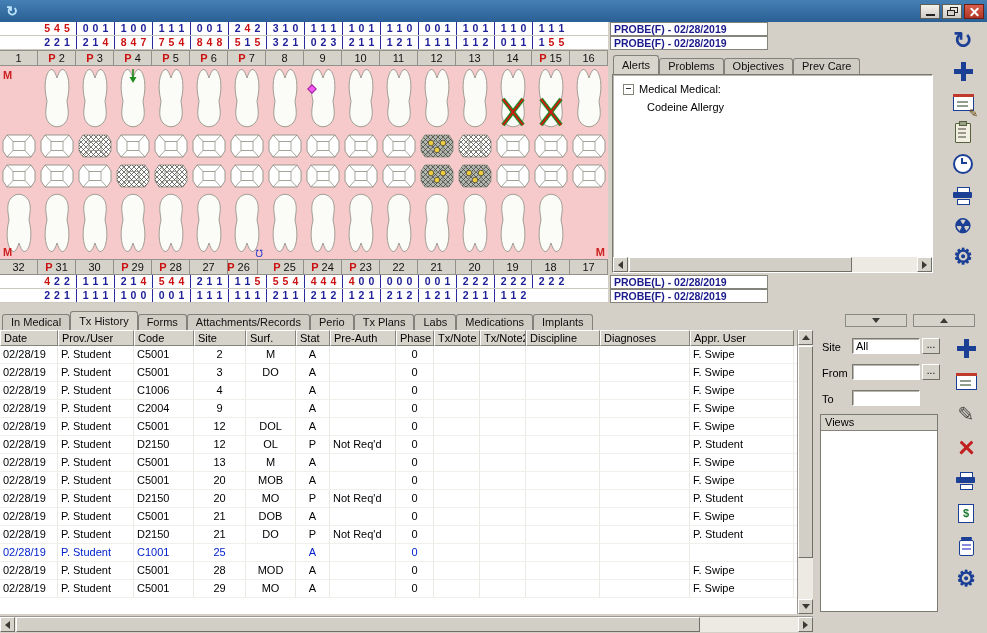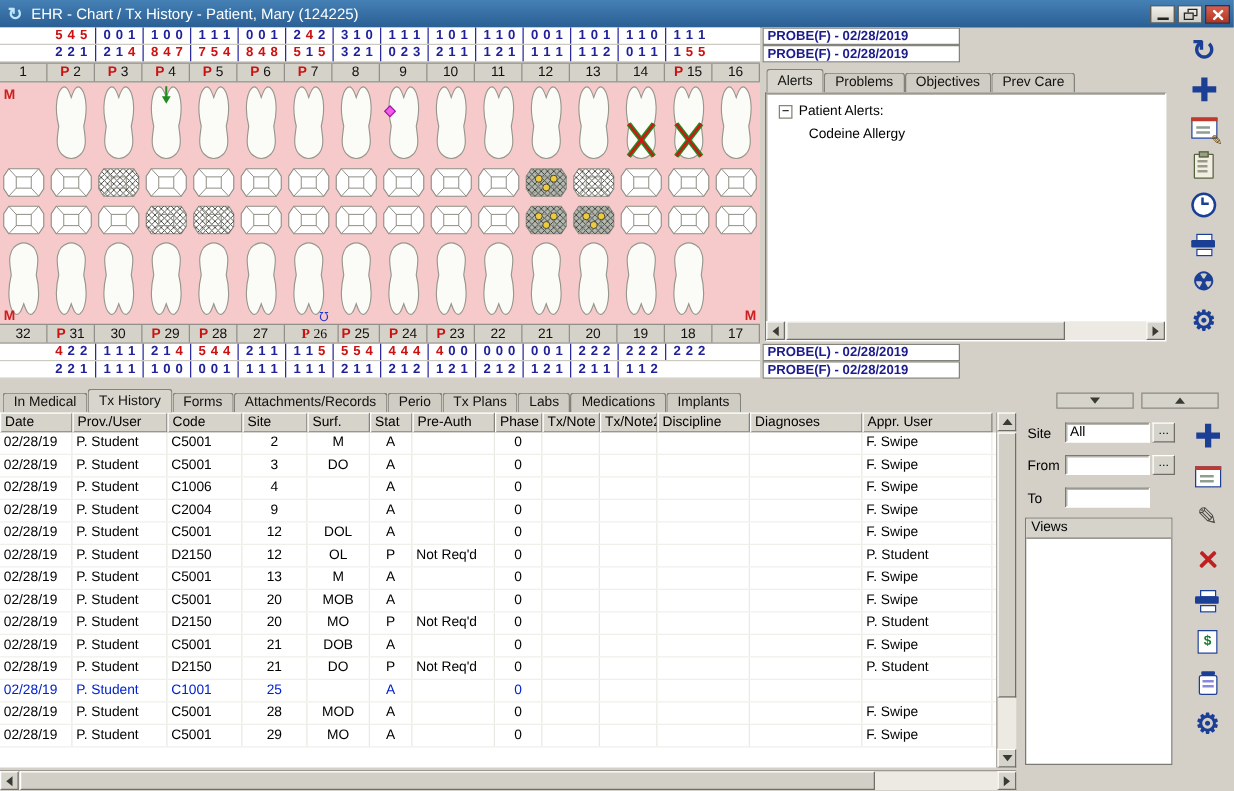--- a/index.html
+++ b/index.html
@@ -108,21 +108,20 @@
     display:flex;align-items:center;justify-content:center}
   .ico-jar{width:13px;height:14px;border:1px solid #1c3f96;background:#fff;position:relative;border-radius:2px;margin-top:4px}
   .ico-jar::before{content:"";position:absolute;top:-4px;left:1px;right:1px;height:3px;background:#1c3f96;border-radius:1px}
   .ico-jar::after{content:"";position:absolute;left:2px;top:3px;right:2px;height:2px;background:#8a8adc;box-shadow:0 4px 0 #8a8adc}
 </style>
 </head>
 <body>
 
 <div class="titlebar">
   <span class="app-ico"></span>
-  <span>EHR - Chart / Tx History - Patient, Mary (124225)</span>
   <span class="wbtns">
     <span class="wb">
         <span class="min-bar"></span>
       </span>
     <span class="wb">
         <span class="restore-box">
           <span class="b1"></span>
           <span class="b2"></span>
         </span>
       </span>
@@ -689,21 +688,21 @@
       <text x="605" y="190" fill="#cc2020" font-size="11" font-weight="bold" text-anchor="end">M</text>
       <text x="255" y="191" fill="#2238c8" font-size="10">℧</text>
     </svg></div>
 <div id="teeth-bottom" class="teeth-row" style="top:259px">
     <span class="tooth-cell" style="left: 0px;">32</span>
     <span class="tooth-cell" style="left: 38px;"><span class="p-flag">P</span> 31</span>
     <span class="tooth-cell" style="left: 76px;">30</span>
     <span class="tooth-cell" style="left: 114px;"><span class="p-flag">P</span> 29</span>
     <span class="tooth-cell" style="left: 152px;"><span class="p-flag">P</span> 28</span>
     <span class="tooth-cell" style="left: 190px;">27</span>
-    <span class="tooth-cell" style="left: 233px; font-family: Liberation Serif, serif;"><span class="p-flag">P</span> 26</span>
+    <span class="tooth-cell" style="left: 220px;"><span class="p-flag">P</span> 26</span>
     <span class="tooth-cell" style="left: 266px;"><span class="p-flag">P</span> 25</span>
     <span class="tooth-cell" style="left: 304px;"><span class="p-flag">P</span> 24</span>
     <span class="tooth-cell" style="left: 342px;"><span class="p-flag">P</span> 23</span>
     <span class="tooth-cell" style="left: 380px;">22</span>
     <span class="tooth-cell" style="left: 418px;">21</span>
     <span class="tooth-cell" style="left: 456px;">20</span>
     <span class="tooth-cell" style="left: 494px;">19</span>
     <span class="tooth-cell" style="left: 532px;">18</span>
     <span class="tooth-cell" style="left: 570px;">17</span>
   </div>
@@ -852,21 +851,21 @@
 
 <div id="alerts-tabs" class="tabstrip" style="left:613px;top:56px;height:18px">
     <span class="tab active">Alerts</span>
     <span class="tab">Problems</span>
     <span class="tab">Objectives</span>
     <span class="tab">Prev Care</span>
   </div>
 <div class="panel" style="left:612px;top:74px;width:321px;height:199px">
   <div class="tree-row">
     <span class="minus-box"></span>
-    <span>Patient Alerts:</span>
+    <span>Medical Medical:</span>
   </div>
   <div class="tree-child">Codeine Allergy</div>
   <div class="abs sb-track" style="left:0;right:0;bottom:0;height:15px">
     <span class="sb-btn" style="left:0;top:0">
         <span class="tri tri-left"></span>
       </span>
     <span class="sb-thumb" style="left:16px;top:0;height:15px;width:calc(100% - 96px)"></span>
     <span class="sb-btn" style="right:0;top:0">
         <span class="tri tri-right"></span>
       </span>

